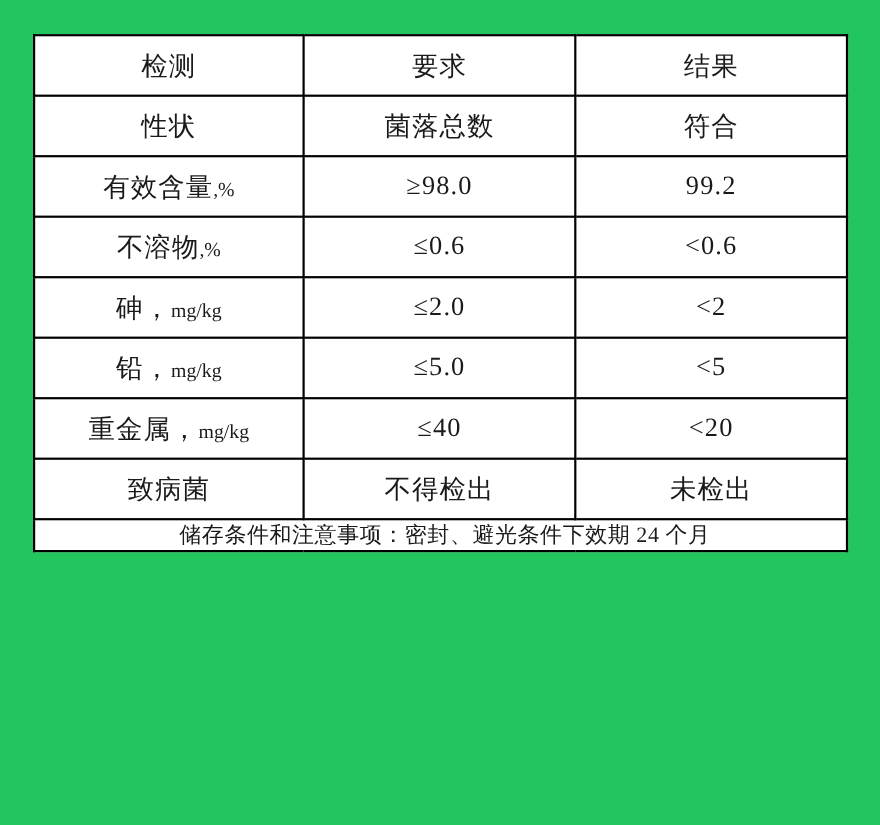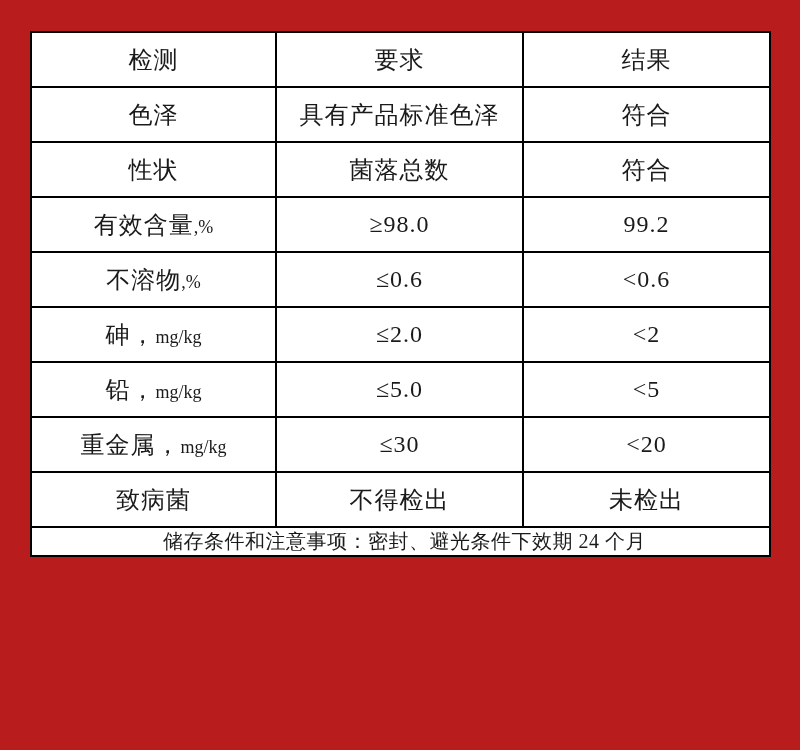--- a/index.html
+++ b/index.html
@@ -5,21 +5,21 @@
   * { margin: 0; padding: 0; box-sizing: border-box; }
   html, body {
     width: 800px; height: 750px;
     background: #ffffff;
     font-family: "Liberation Serif", "DejaVu Serif", serif;
     color: #1a1a1a;
   }
   .sheet {
     position: relative;
     width: 800px; height: 750px;
-    background: #b91c1c;
+    background: #22c55e;
     overflow: hidden;
   }
   table.qc-table {
     position: absolute;
     left: 30px; top: 31px;
     width: 739px;
     border-collapse: collapse;
     table-layout: fixed;
     background: #ffffff;
   }
@@ -65,25 +65,20 @@
       <col style="width:247px">
       <col style="width:247px">
     </colgroup>
     <tbody>
       <tr class="data-row">
         <th class="zh">检测</th>
         <th class="zh">要求</th>
         <th class="zh">结果</th>
       </tr>
 
-      <tr class="data-row">
-        <td><span class="zh">色泽</span><span class="unit"></span></td>
-        <td><span class="zh">具有产品标准色泽</span></td>
-        <td><span class="zh">符合</span></td>
-      </tr>
 
       <tr class="data-row">
         <td><span class="zh">性状</span><span class="unit"></span></td>
         <td><span class="zh">菌落总数</span></td>
         <td><span class="zh">符合</span></td>
       </tr>
 
 
       <tr class="data-row">
         <td><span class="zh">有效含量</span><span class="unit">,%</span></td>
@@ -105,21 +100,21 @@
       </tr>
 
       <tr class="data-row">
         <td><span class="zh">铅，</span><span class="unit">mg/kg</span></td>
         <td><span class="val">≤5.0</span></td>
         <td><span class="val">&lt;5</span></td>
       </tr>
 
       <tr class="data-row">
         <td><span class="zh">重金属，</span><span class="unit">mg/kg</span></td>
-        <td><span class="val">≤30</span></td>
+        <td><span class="val">≤40</span></td>
         <td><span class="val">&lt;20</span></td>
       </tr>
 
 
       <tr class="data-row">
         <td><span class="zh">致病菌</span><span class="unit"></span></td>
         <td><span class="zh">不得检出</span></td>
         <td><span class="zh">未检出</span></td>
       </tr>
 

